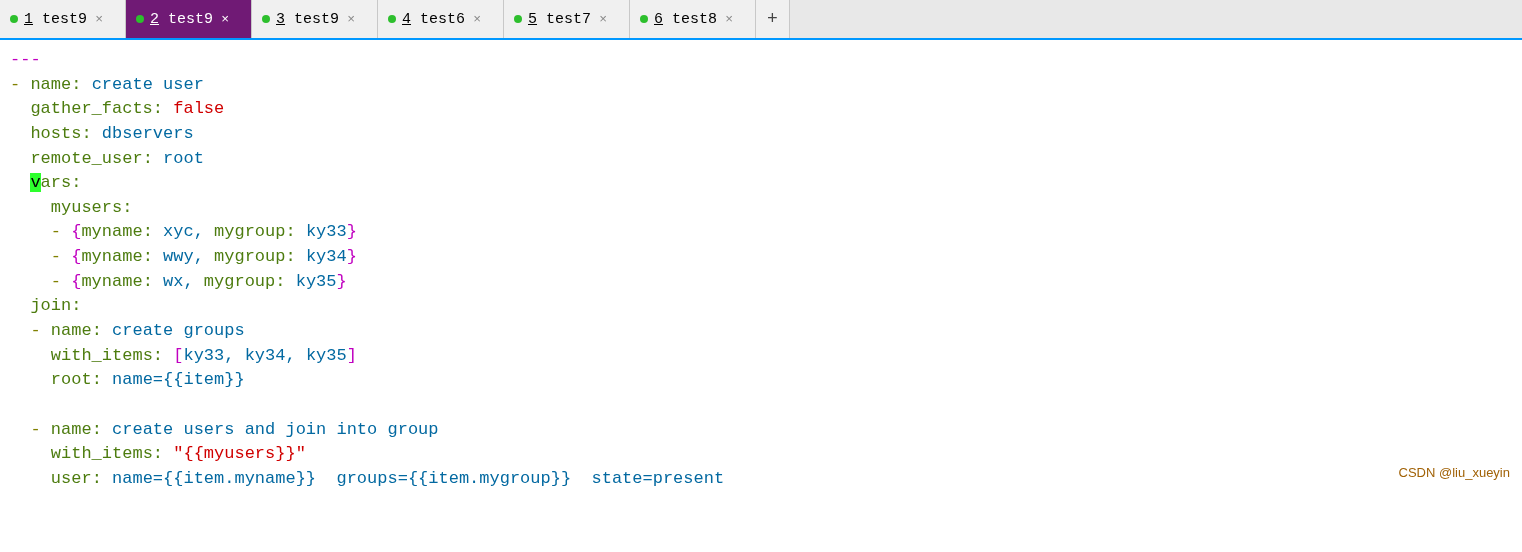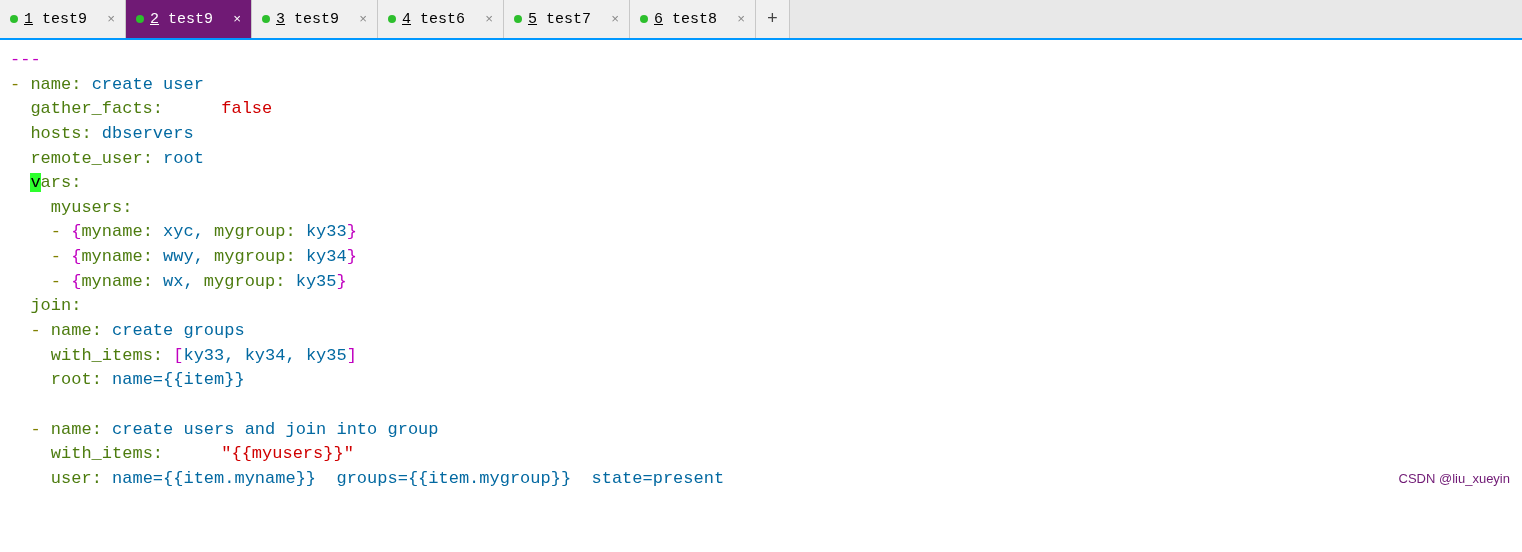--- a/index.html
+++ b/index.html
@@ -13,21 +13,21 @@
     .tab-bar {
       display: flex;
       background: #e8e8e8;
       border-bottom: 2px solid #0098ff;
       height: 40px;
       align-items: stretch;
     }
     .tab {
       display: flex;
       align-items: center;
-      padding: 0 8px 0 10px;
+      padding: 0 20px 0 10px;
       border-right: 1px solid #c8c8c8;
       background: #f0f0f0;
       cursor: pointer;
       min-width: 126px;
       gap: 6px;
       font-size: 15px;
     }
     .tab.active {
       background: #701a75;
       color: #ffffff;
@@ -63,28 +63,28 @@
     .editor {
       padding: 8px 10px;
       line-height: 1.45;
       white-space: pre;
       font-family: "Consolas", "Monaco", "Courier New", monospace;
     }
     .c-purple { color: #c000c0; }
     .c-olive  { color: #808000; }
     .c-cyan   { color: #4d7c0f; }
     .c-black  { color: #0369a1; }
-    .c-red    { color: #d00000; margin-left: 48px; }
+    .c-red    { color: #d00000; }
     .hl { background: #2dff2d; color: #000; }
     .watermark {
       position: absolute;
       right: 12px;
-      bottom: 14px;
+      bottom: 20px;
       font-size: 13px;
-      color: #701a75;
+      color: #a16207;
       font-family: Arial, sans-serif;
     }
   </style>
 </head>
 <body>
 
 <div class="tab-bar" id="tab-bar">
     <div class="tab">
       <span class="dot"></span>
       <span class="tab-label"><span class="num">1</span> <span>test9</span></span>

